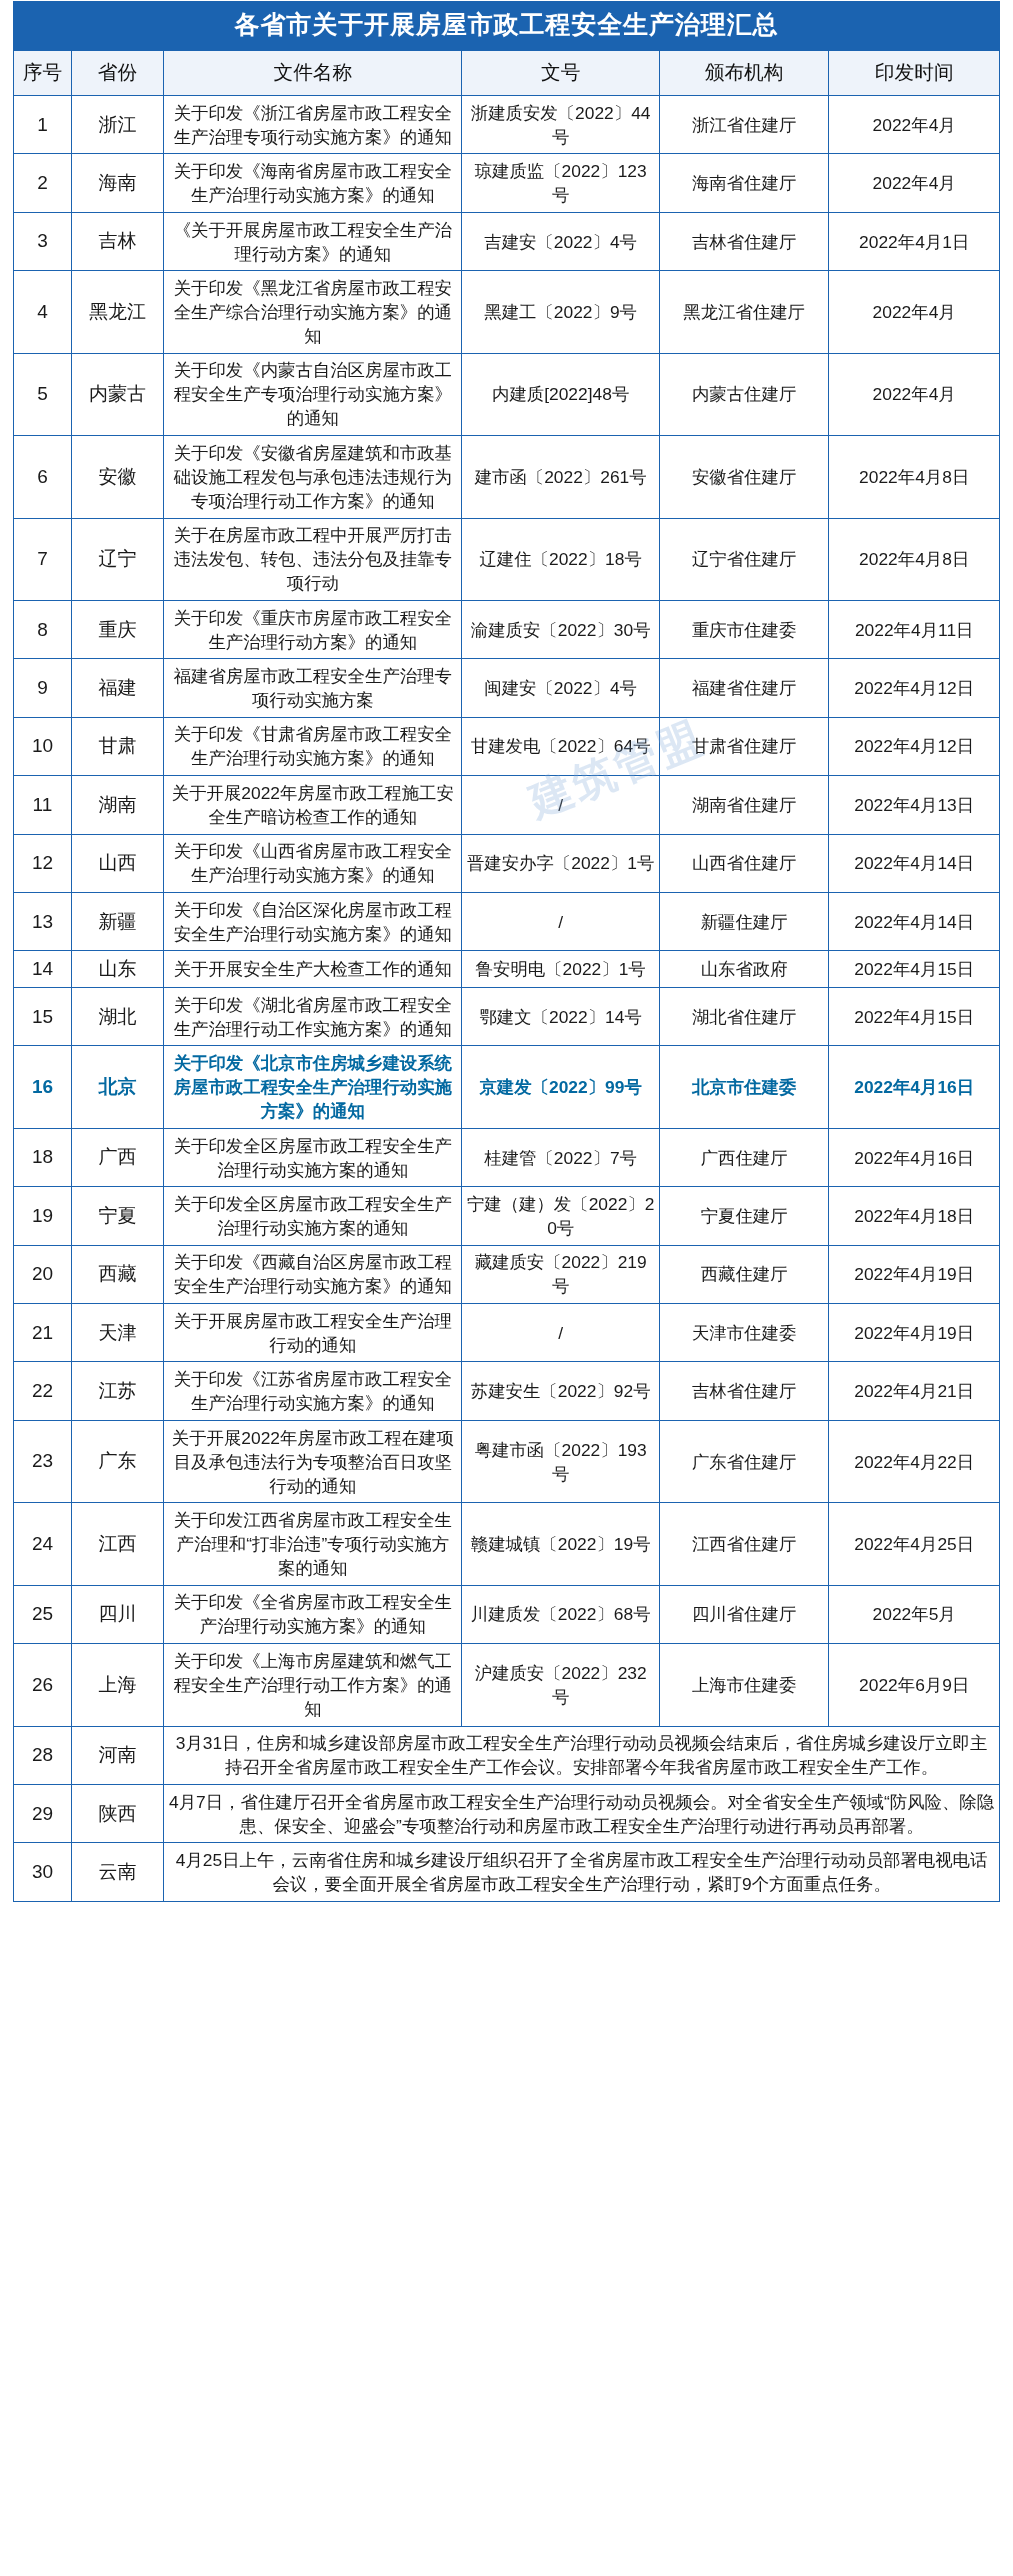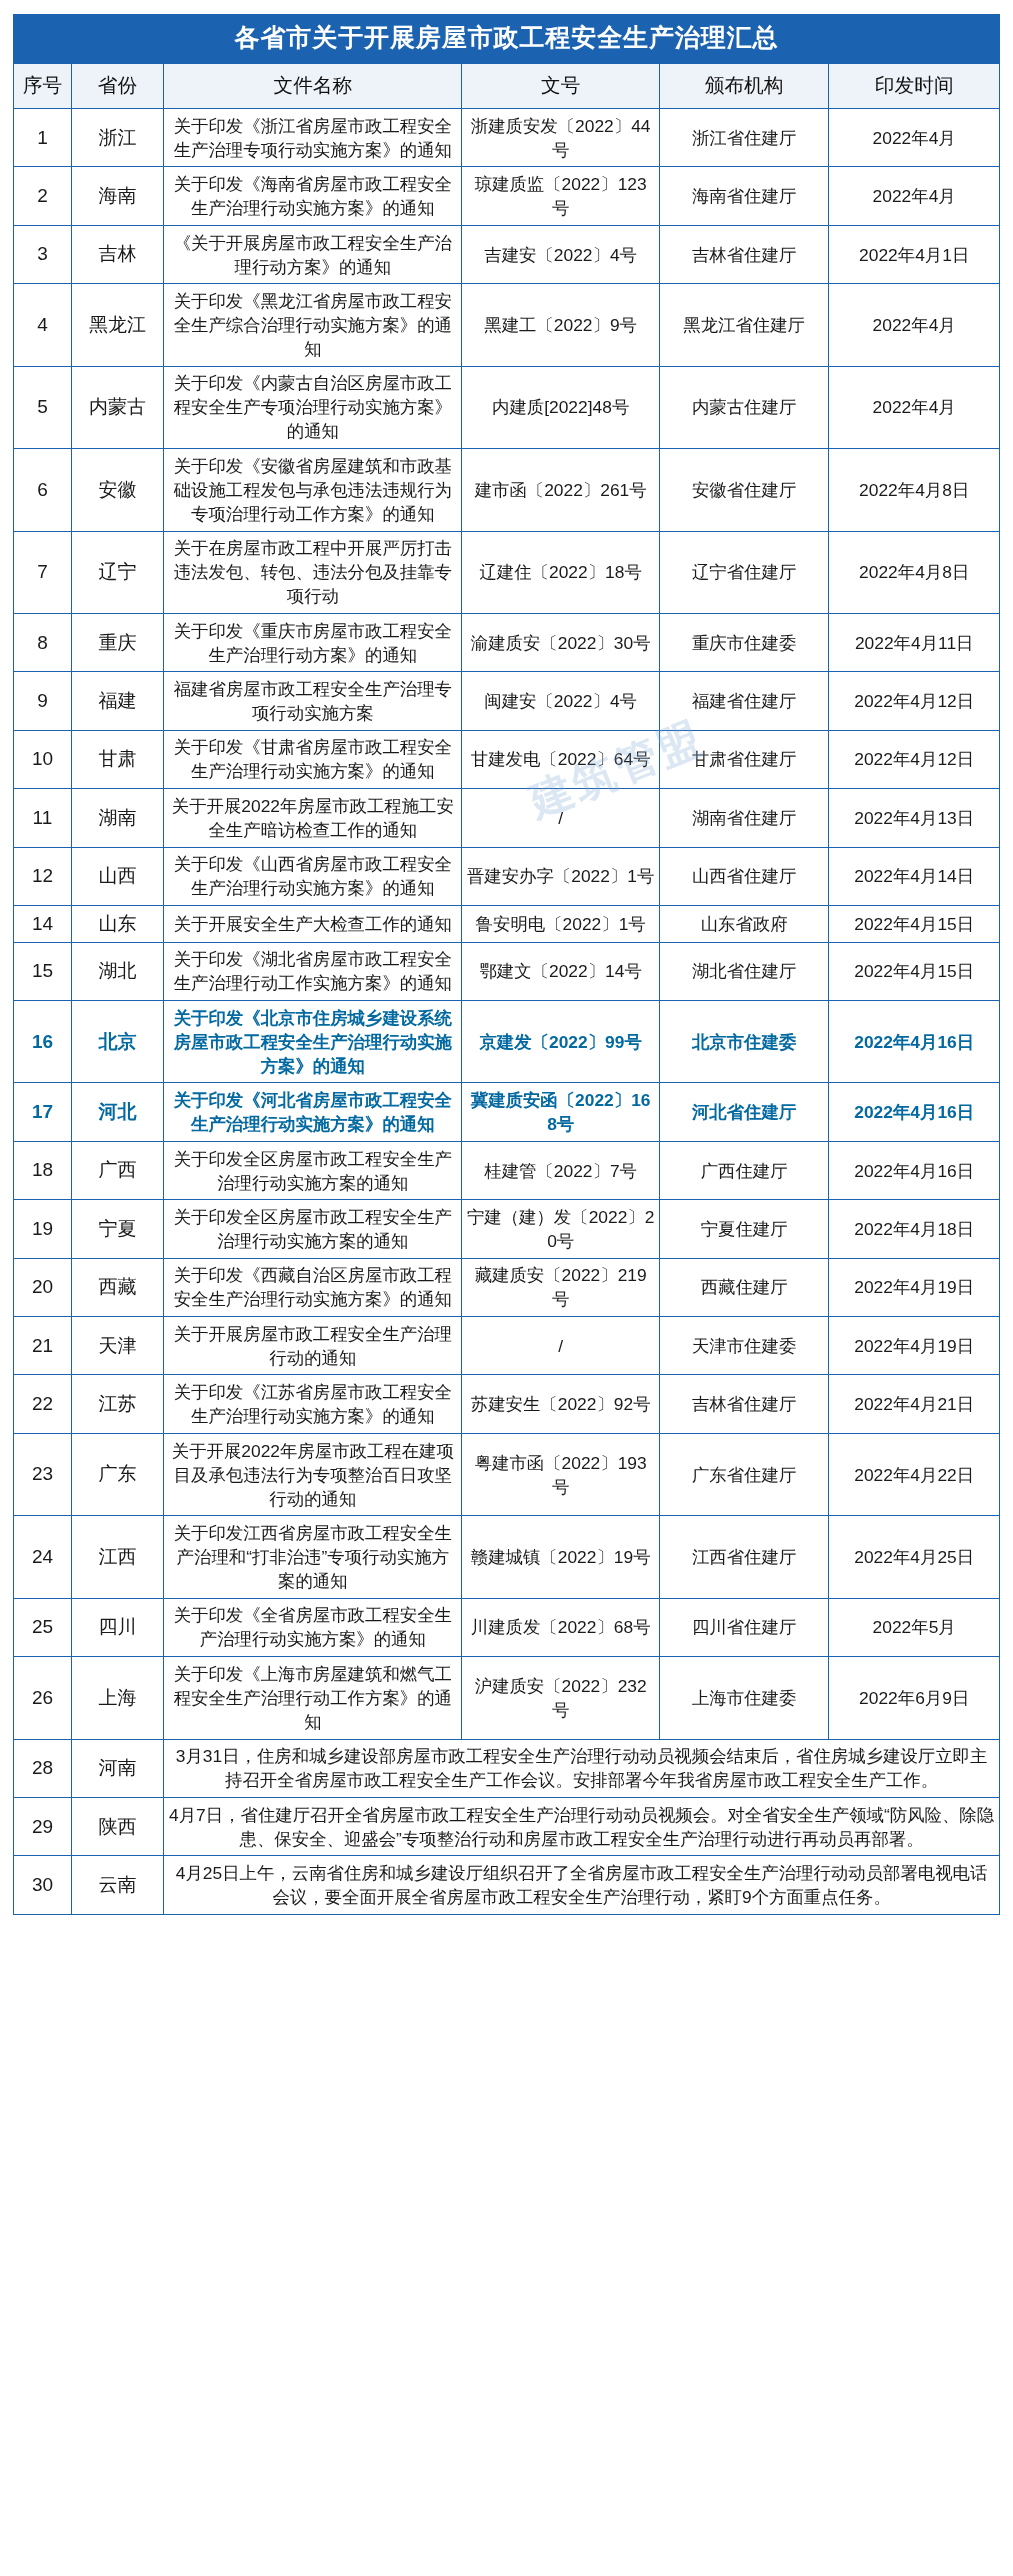--- a/index.html
+++ b/index.html
@@ -9,21 +9,21 @@
   }
   body {
     width: 1013px;
     font-family: "Liberation Sans", sans-serif;
     color: #1a1a1a;
     -webkit-font-smoothing: antialiased;
   }
   .page {
     width: 1013px;
     box-sizing: border-box;
-    padding: 14px 13px 13px 13px;
+    padding: 1px 13px 13px 13px;
     background: #ffffff;
     position: relative;
   }
   .title-bar {
     background: #1b63b0;
     color: #ffffff;
     text-align: center;
     font-size: 25px;
     font-weight: bold;
     letter-spacing: 0.9px;
@@ -211,20 +211,28 @@
         </tr>
         <tr>
           <td class="cell-no">12</td>
           <td class="cell-prov">山西</td>
           <td class="cell-name">关于印发《山西省房屋市政工程安全生产治理行动实施方案》的通知</td>
           <td class="cell-doc">晋建安办字〔2022〕1号</td>
           <td class="cell-org">山西省住建厅</td>
           <td class="cell-date">2022年4月14日</td>
         </tr>
         <tr>
+          <td class="cell-no">13</td>
+          <td class="cell-prov">新疆</td>
+          <td class="cell-name">关于印发《自治区深化房屋市政工程安全生产治理行动实施方案》的通知</td>
+          <td class="cell-doc">/</td>
+          <td class="cell-org">新疆住建厅</td>
+          <td class="cell-date">2022年4月14日</td>
+        </tr>
+        <tr>
           <td class="cell-no">14</td>
           <td class="cell-prov">山东</td>
           <td class="cell-name">关于开展安全生产大检查工作的通知</td>
           <td class="cell-doc">鲁安明电〔2022〕1号</td>
           <td class="cell-org">山东省政府</td>
           <td class="cell-date">2022年4月15日</td>
         </tr>
         <tr>
           <td class="cell-no">15</td>
           <td class="cell-prov">湖北</td>
@@ -234,28 +242,20 @@
           <td class="cell-date">2022年4月15日</td>
         </tr>
         <tr class="highlight">
           <td class="cell-no">16</td>
           <td class="cell-prov">北京</td>
           <td class="cell-name">关于印发《北京市住房城乡建设系统房屋市政工程安全生产治理行动实施方案》的通知</td>
           <td class="cell-doc">京建发〔2022〕99号</td>
           <td class="cell-org">北京市住建委</td>
           <td class="cell-date">2022年4月16日</td>
         </tr>
-        <tr class="highlight">
-          <td class="cell-no">17</td>
-          <td class="cell-prov">河北</td>
-          <td class="cell-name">关于印发《河北省房屋市政工程安全生产治理行动实施方案》的通知</td>
-          <td class="cell-doc">冀建质安函〔2022〕168号</td>
-          <td class="cell-org">河北省住建厅</td>
-          <td class="cell-date">2022年4月16日</td>
-        </tr>
         <tr>
           <td class="cell-no">18</td>
           <td class="cell-prov">广西</td>
           <td class="cell-name">关于印发全区房屋市政工程安全生产治理行动实施方案的通知</td>
           <td class="cell-doc">桂建管〔2022〕7号</td>
           <td class="cell-org">广西住建厅</td>
           <td class="cell-date">2022年4月16日</td>
         </tr>
         <tr>
           <td class="cell-no">19</td>

